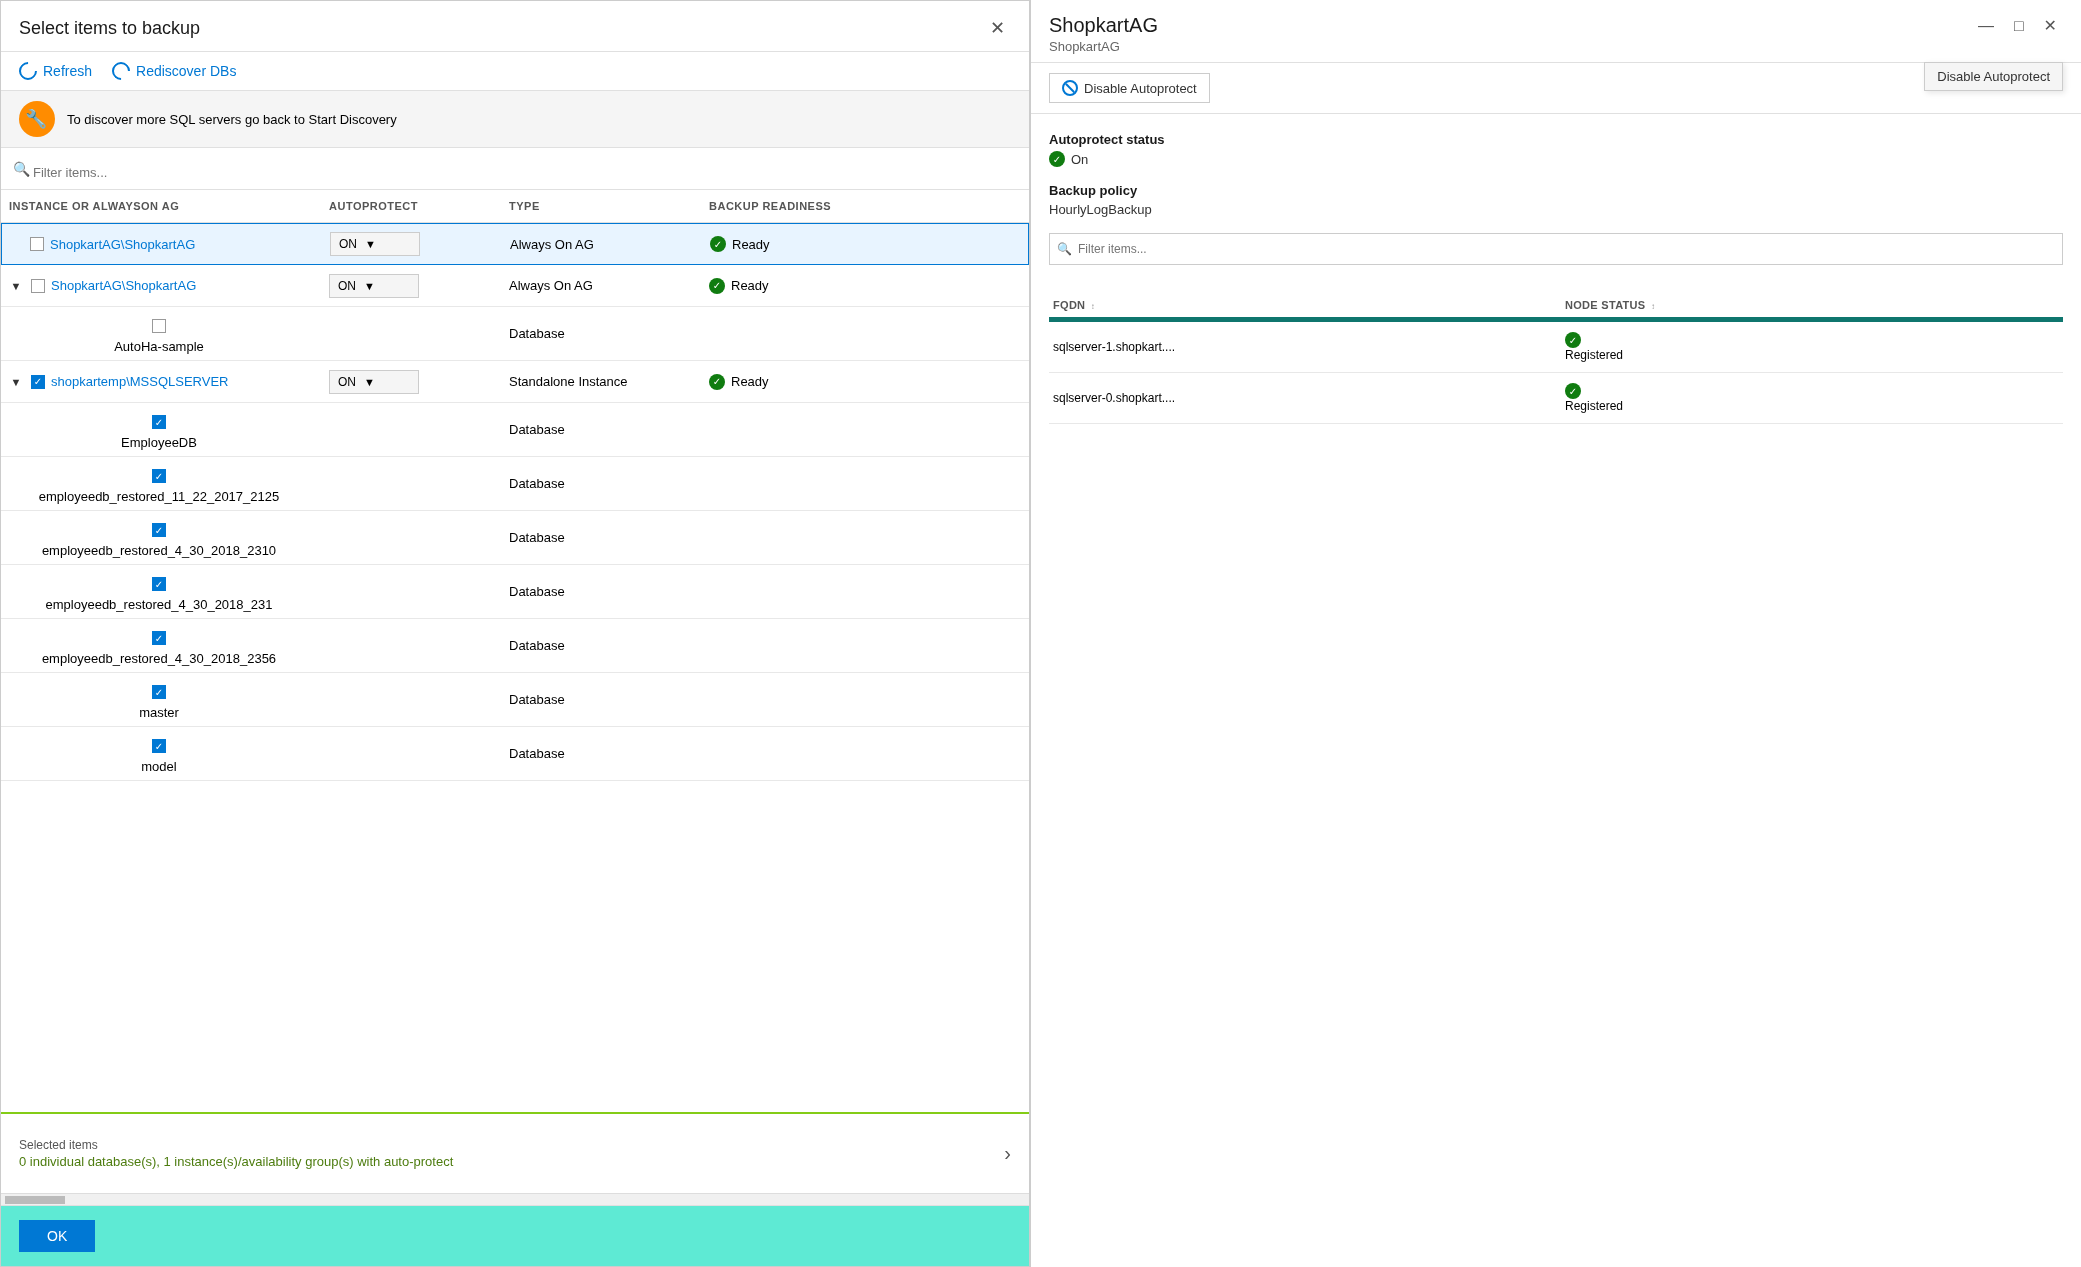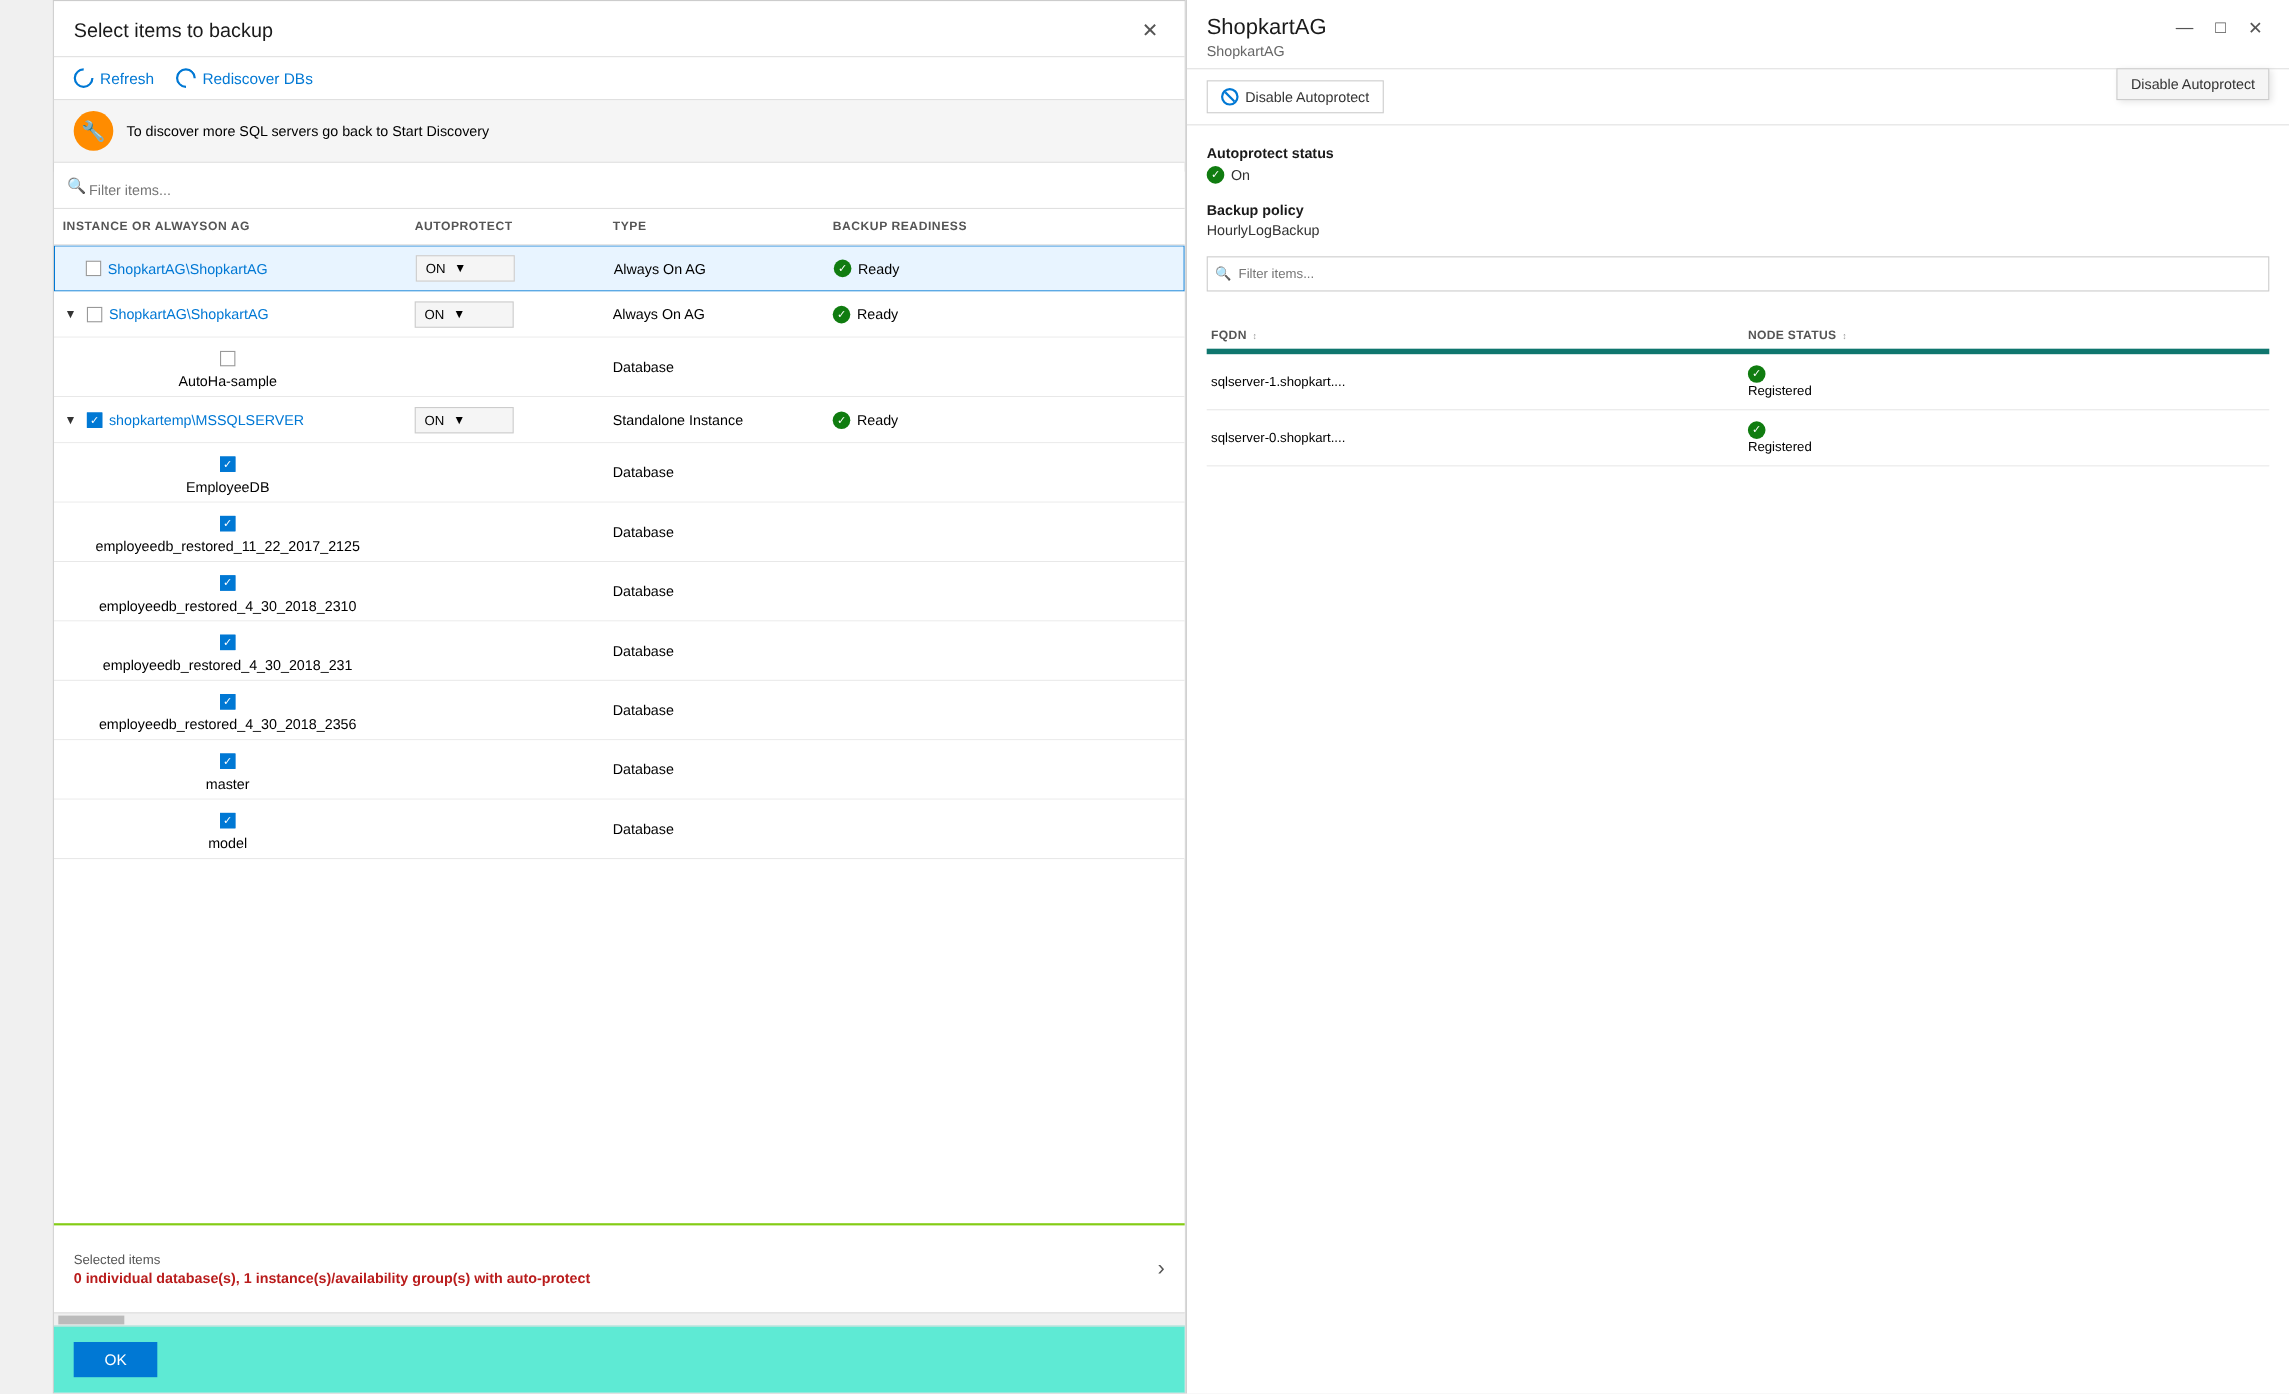--- a/index.html
+++ b/index.html
@@ -14,21 +14,20 @@
     }
 
     
     .left-panel {
       width: 1030px;
       background: #fff;
       border: 1px solid #ccc;
       display: flex;
       flex-direction: column;
       position: relative;
-      margin-left: 48px;
     }
 
     .panel-header {
       padding: 14px 18px 10px 18px;
       border-bottom: 1px solid #e0e0e0;
       display: flex;
       align-items: center;
       justify-content: space-between;
     }
 
@@ -224,22 +223,21 @@
     }
 
     .selected-items-label {
       font-size: 12px;
       color: #555;
       margin-bottom: 2px;
     }
 
     .selected-items-value {
       font-size: 13px;
-      color: #b91c1c;
-      font-weight: bold;
+      color: #4d7c0f;
     }
 
     .ok-bar {
       padding: 14px 18px;
       background: #5eead4;
       border-top: 1px solid #e0e0e0;
     }
 
     .ok-btn {
       background: #0078d4;

